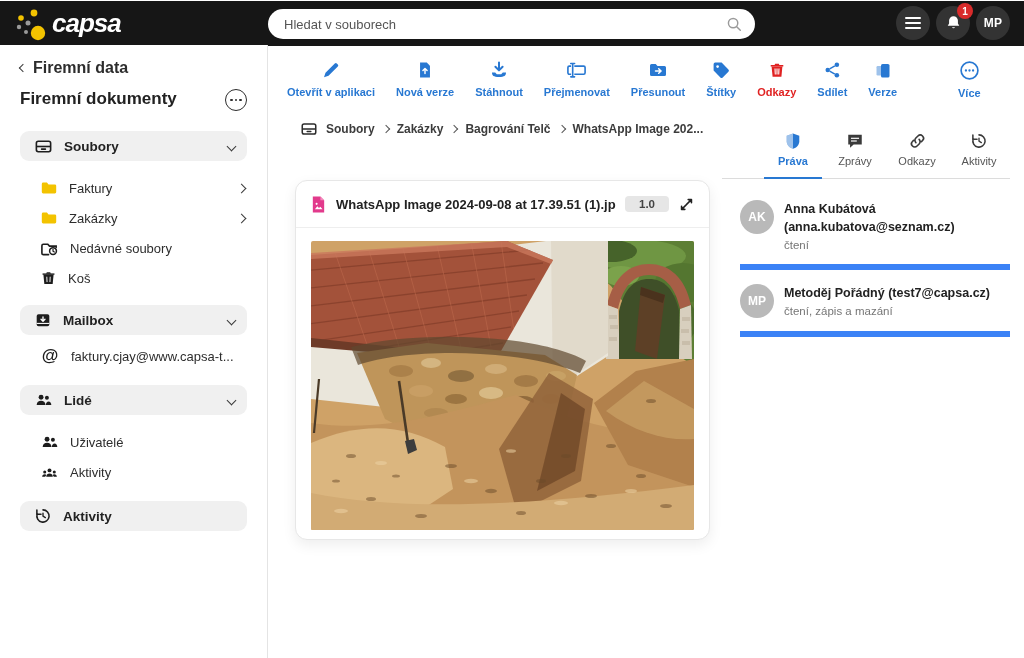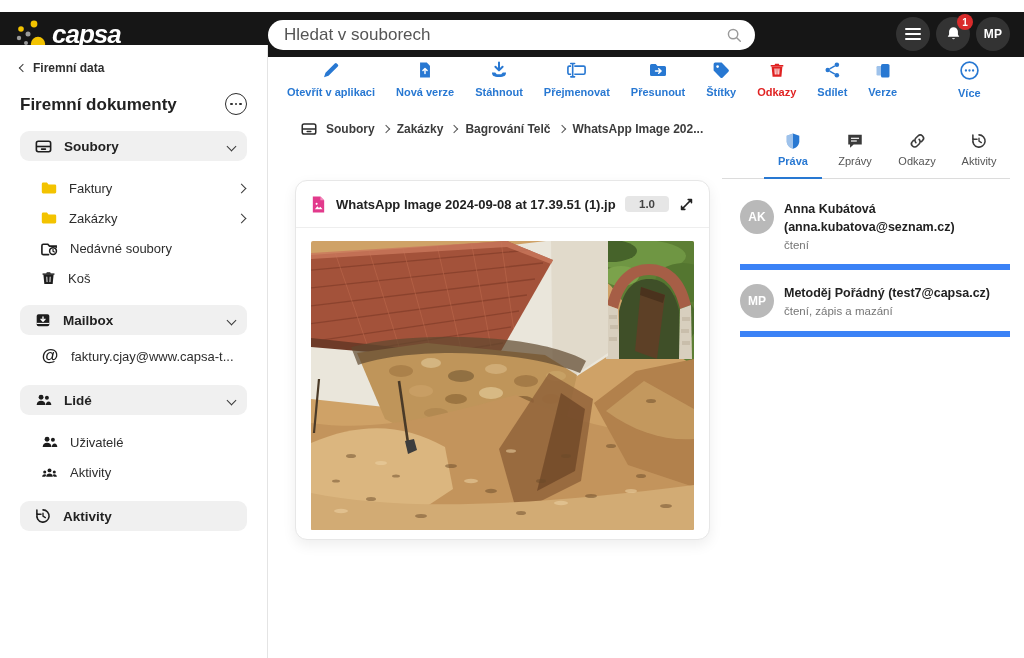--- a/index.html
+++ b/index.html
@@ -1,34 +1,34 @@
 <!DOCTYPE html>
 <html><head>
 <meta charset="utf-8">
 <style>
   * { margin:0; padding:0; box-sizing:border-box; }
   body { width:1024px; height:658px; font-family:"Liberation Sans",sans-serif; background:#fff; }
   .stage { position:relative; width:1024px; height:658px; overflow:hidden; background:#fff; }
 
   
-  .topbar { position:absolute; left:0; top:12px; width:1024px; height:45px; background:#161616; display:flex; align-items:center; }
+  .topbar { position:absolute; left:0; top:1px; width:1024px; height:45px; background:#161616; display:flex; align-items:center; }
   .logo { display:flex; align-items:center; gap:6px; margin-left:12px; }
   .logo-word { color:#fff; font-size:26px; font-weight:bold; font-style:italic; letter-spacing:-1px; }
   .search-wrap { position:absolute; left:268px; top:8px; width:487px; height:30px; background:#fff; border-radius:16px; display:flex; align-items:center; padding:0 12px 0 16px; }
-  .search-wrap input { flex:1; border:none; outline:none; font-size:17px; color:#0f172a; font-family:inherit; background:transparent; }
+  .search-wrap input { flex:1; border:none; outline:none; font-size:13px; color:#0f172a; font-family:inherit; background:transparent; }
   .search-wrap input::placeholder { color:#555; }
   .top-actions { position:absolute; right:14px; top:5px; display:flex; gap:6px; }
   .circle-btn { width:34px; height:34px; border-radius:50%; background:#333; display:flex; align-items:center; justify-content:center; position:relative; cursor:pointer; }
   .avatar-top { color:#fff; font-size:12px; font-weight:bold; letter-spacing:.3px; }
   .badge { position:absolute; top:-3px; right:-3px; min-width:16px; height:16px; border-radius:8px; background:#d92b2b; color:#fff; font-size:10px; font-weight:bold; display:flex; align-items:center; justify-content:center; padding:0 4px; }
 
   
   .sidebar { position:absolute; left:0; top:45px; width:268px; height:613px; background:#fff; border-right:1px solid #e4e4e4; padding-top:14px; }
-  .back-row { display:flex; align-items:center; gap:7px; padding:0 20px; height:18px; color:#2d2d2d; font-size:12px; font-weight:bold; cursor:pointer; }
-  .side-title-row { display:flex; align-items:flex-end; justify-content:space-between; padding:0 20px; margin-top:12px; height:26px; }
+  .back-row { display:flex; align-items:center; gap:7px; padding:0 20px; height:18px; color:#2d2d2d; font-size:16px; font-weight:bold; cursor:pointer; }
+  .side-title-row { display:flex; align-items:flex-start; justify-content:space-between; padding:0 20px; margin-top:12px; height:26px; }
   .side-title { font-size:17px; font-weight:bold; color:#222; }
   .ellipsis-btn { width:22px; height:22px; border-radius:50%; border:1.6px solid #2d2d2d; display:flex; align-items:center; justify-content:center; gap:2px; cursor:pointer; background:#fff; }
   .ellipsis-btn i, .more-dots i { width:2.6px; height:2.6px; border-radius:50%; background:#2d2d2d; display:block; }
   .pill { margin:0 20px; height:30px; background:#f0f0f0; border-radius:9px; display:flex; align-items:center; padding:0 12px 0 14px; gap:11px; cursor:pointer; }
   .pill .lbl { font-size:13.5px; font-weight:bold; color:#222; flex:1; }
   .srow { display:flex; align-items:center; height:30px; padding:0 22px 0 40px; gap:11px; cursor:pointer; }
   .srow .lbl { font-size:13px; color:#2d2d2d; flex:1; }
   .mt16 { margin-top:16px; } .mt12 { margin-top:12px; } .mt6 { margin-top:6px; } .mt14 { margin-top:14px; }
   .chev { width:7px; height:7px; border-right:1.8px solid #3a3a3a; border-bottom:1.8px solid #3a3a3a; display:inline-block; }
   .chev.right { transform:rotate(-45deg); }

